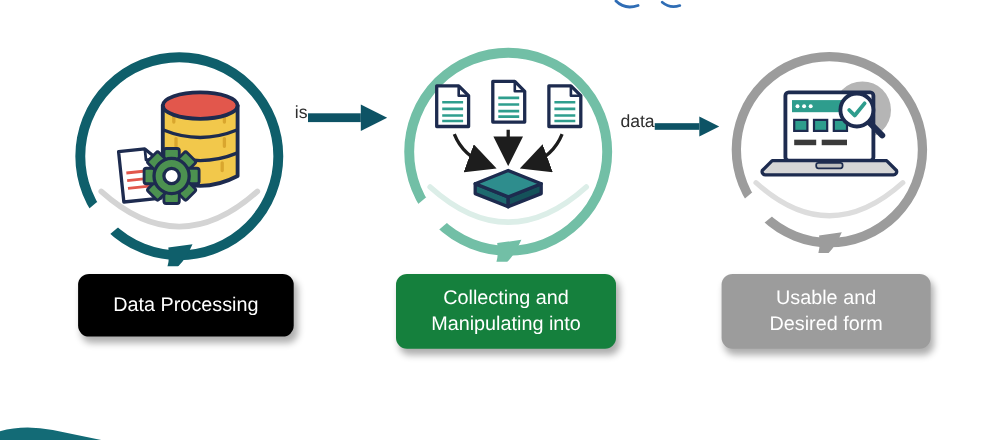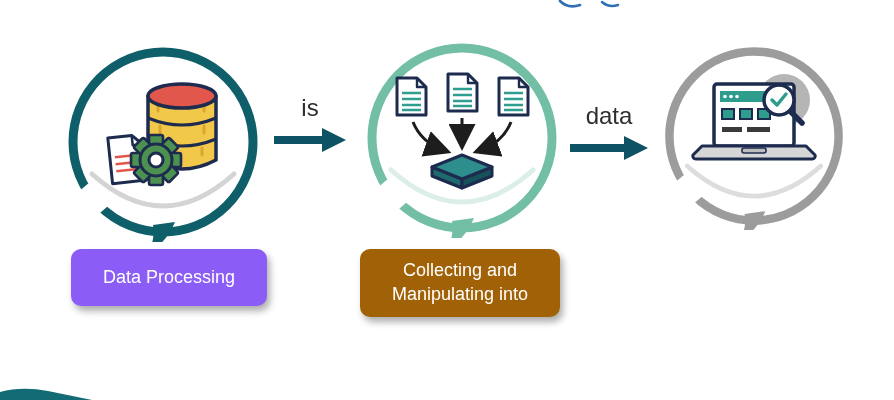--- a/index.html
+++ b/index.html
@@ -9,27 +9,27 @@
 
   .ring { position:absolute; }
   .icon { position:absolute; }
 
   .step-label {
     position:absolute; border-radius:10px; color:#fff;
     display:flex; flex-direction:column; align-items:center; justify-content:center;
     font-size:18px; line-height:1.32; text-align:center;
     box-shadow:3px 5px 7px rgba(0,0,0,.32);
   }
-  .sl1 { left:71px; top:249px; width:196px; height:57px; background:#8b5cf6; }
-  .sl2 { left:360px; top:249px; width:200px; height:68px; background:#a16207; }
+  .sl1 { left:71px; top:249px; width:196px; height:57px; background:#000000; }
+  .sl2 { left:360px; top:249px; width:200px; height:68px; background:#15803d; }
   .sl3 { left:656px; top:249px; width:190px; height:68px; background:#9c9c9c; }
 
   .connector {
-    position:absolute; display:flex; flex-direction:column; align-items:center;
-    color:#2e2e2e; font-size:24px;
+    position:absolute; display:flex; flex-direction:row; 
+    color:#2e2e2e; font-size:16px;
   }
   .c1 { left:268px; top:94px; width:84px; }
   .c2 { left:564px; top:102px; width:90px; }
   .connector .word { margin-bottom:5px; }
 
   .ring-1 { left:63px;  top:42px; width:200px; height:200px; }
   .ring-2 { left:362px; top:38px; width:200px; height:200px; }
   .ring-3 { left:660px; top:42px; width:188px; height:188px; }
 
   .icon-1 { left:100px; top:68px;  width:130px; height:130px; }
@@ -183,18 +183,22 @@
     <rect x="63" y="55" width="23" height="5" fill="#3a3a3a"></rect>
 
     <line x1="106" y1="39" x2="118" y2="51" stroke="#1d2b4f" stroke-width="5.5" stroke-linecap="round"></line>
     <circle cx="95" cy="28" r="15" fill="#ffffff" stroke="#1d2b4f" stroke-width="3.5"></circle>
     <path d="M88,28 l5,5 l9,-11" fill="none" stroke="#2e9d8d" stroke-width="3.5" stroke-linecap="round" stroke-linejoin="round"></path>
 
     <path d="M18,74 h104 l9,9 a3,3 0 0 1 -3,4 H12 a3,3 0 0 1 -3,-4 z" fill="#d6d6d6" stroke="#1d2b4f" stroke-width="3" stroke-linejoin="round"></path>
     <rect x="58" y="76" width="24" height="5" rx="2" fill="#bdbdbd" stroke="#1d2b4f" stroke-width="1.6"></rect>
   </svg>
 
+  <div class="step-label sl3">
+    <span>Usable and</span>
+    <span>Desired form</span>
+  </div>
 
   <svg class="frag-bottom" width="92" height="14" viewBox="0 0 92 14">
     <path d="M0,14 L0,6 Q22,0 48,5 L92,14 Z" fill="#136b76"></path>
   </svg>
 
 </div>
 
 </body></html>

